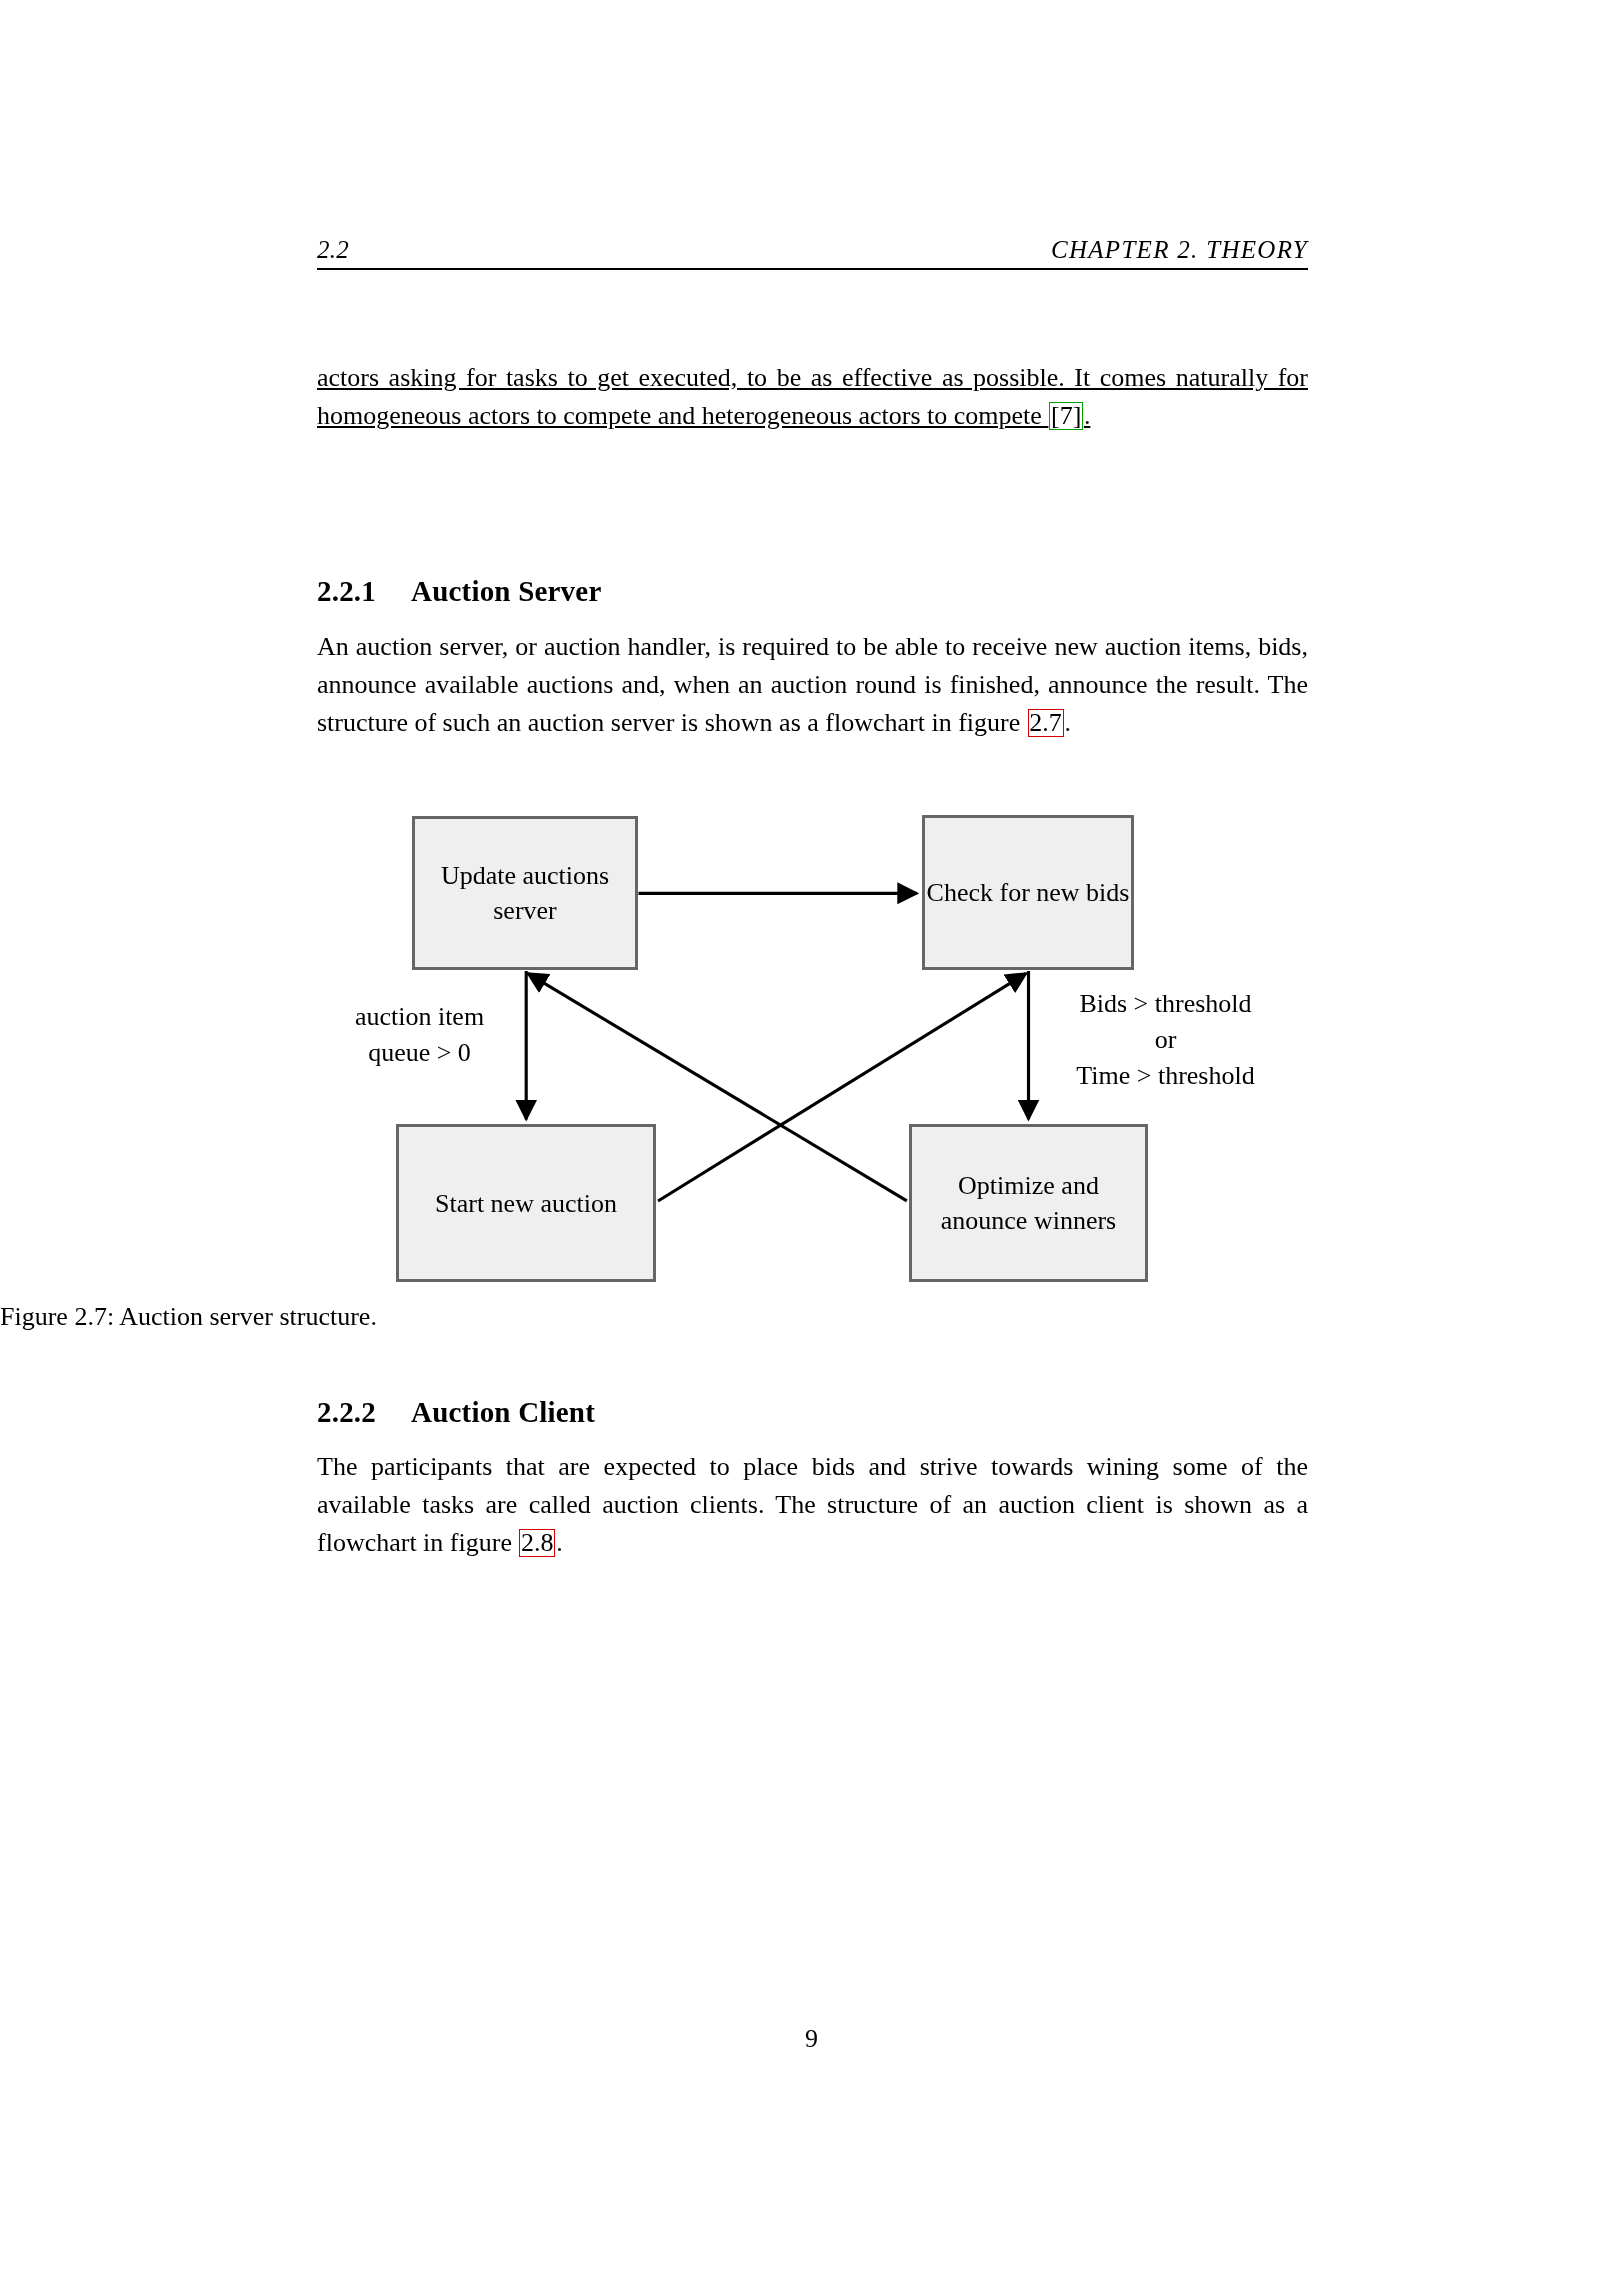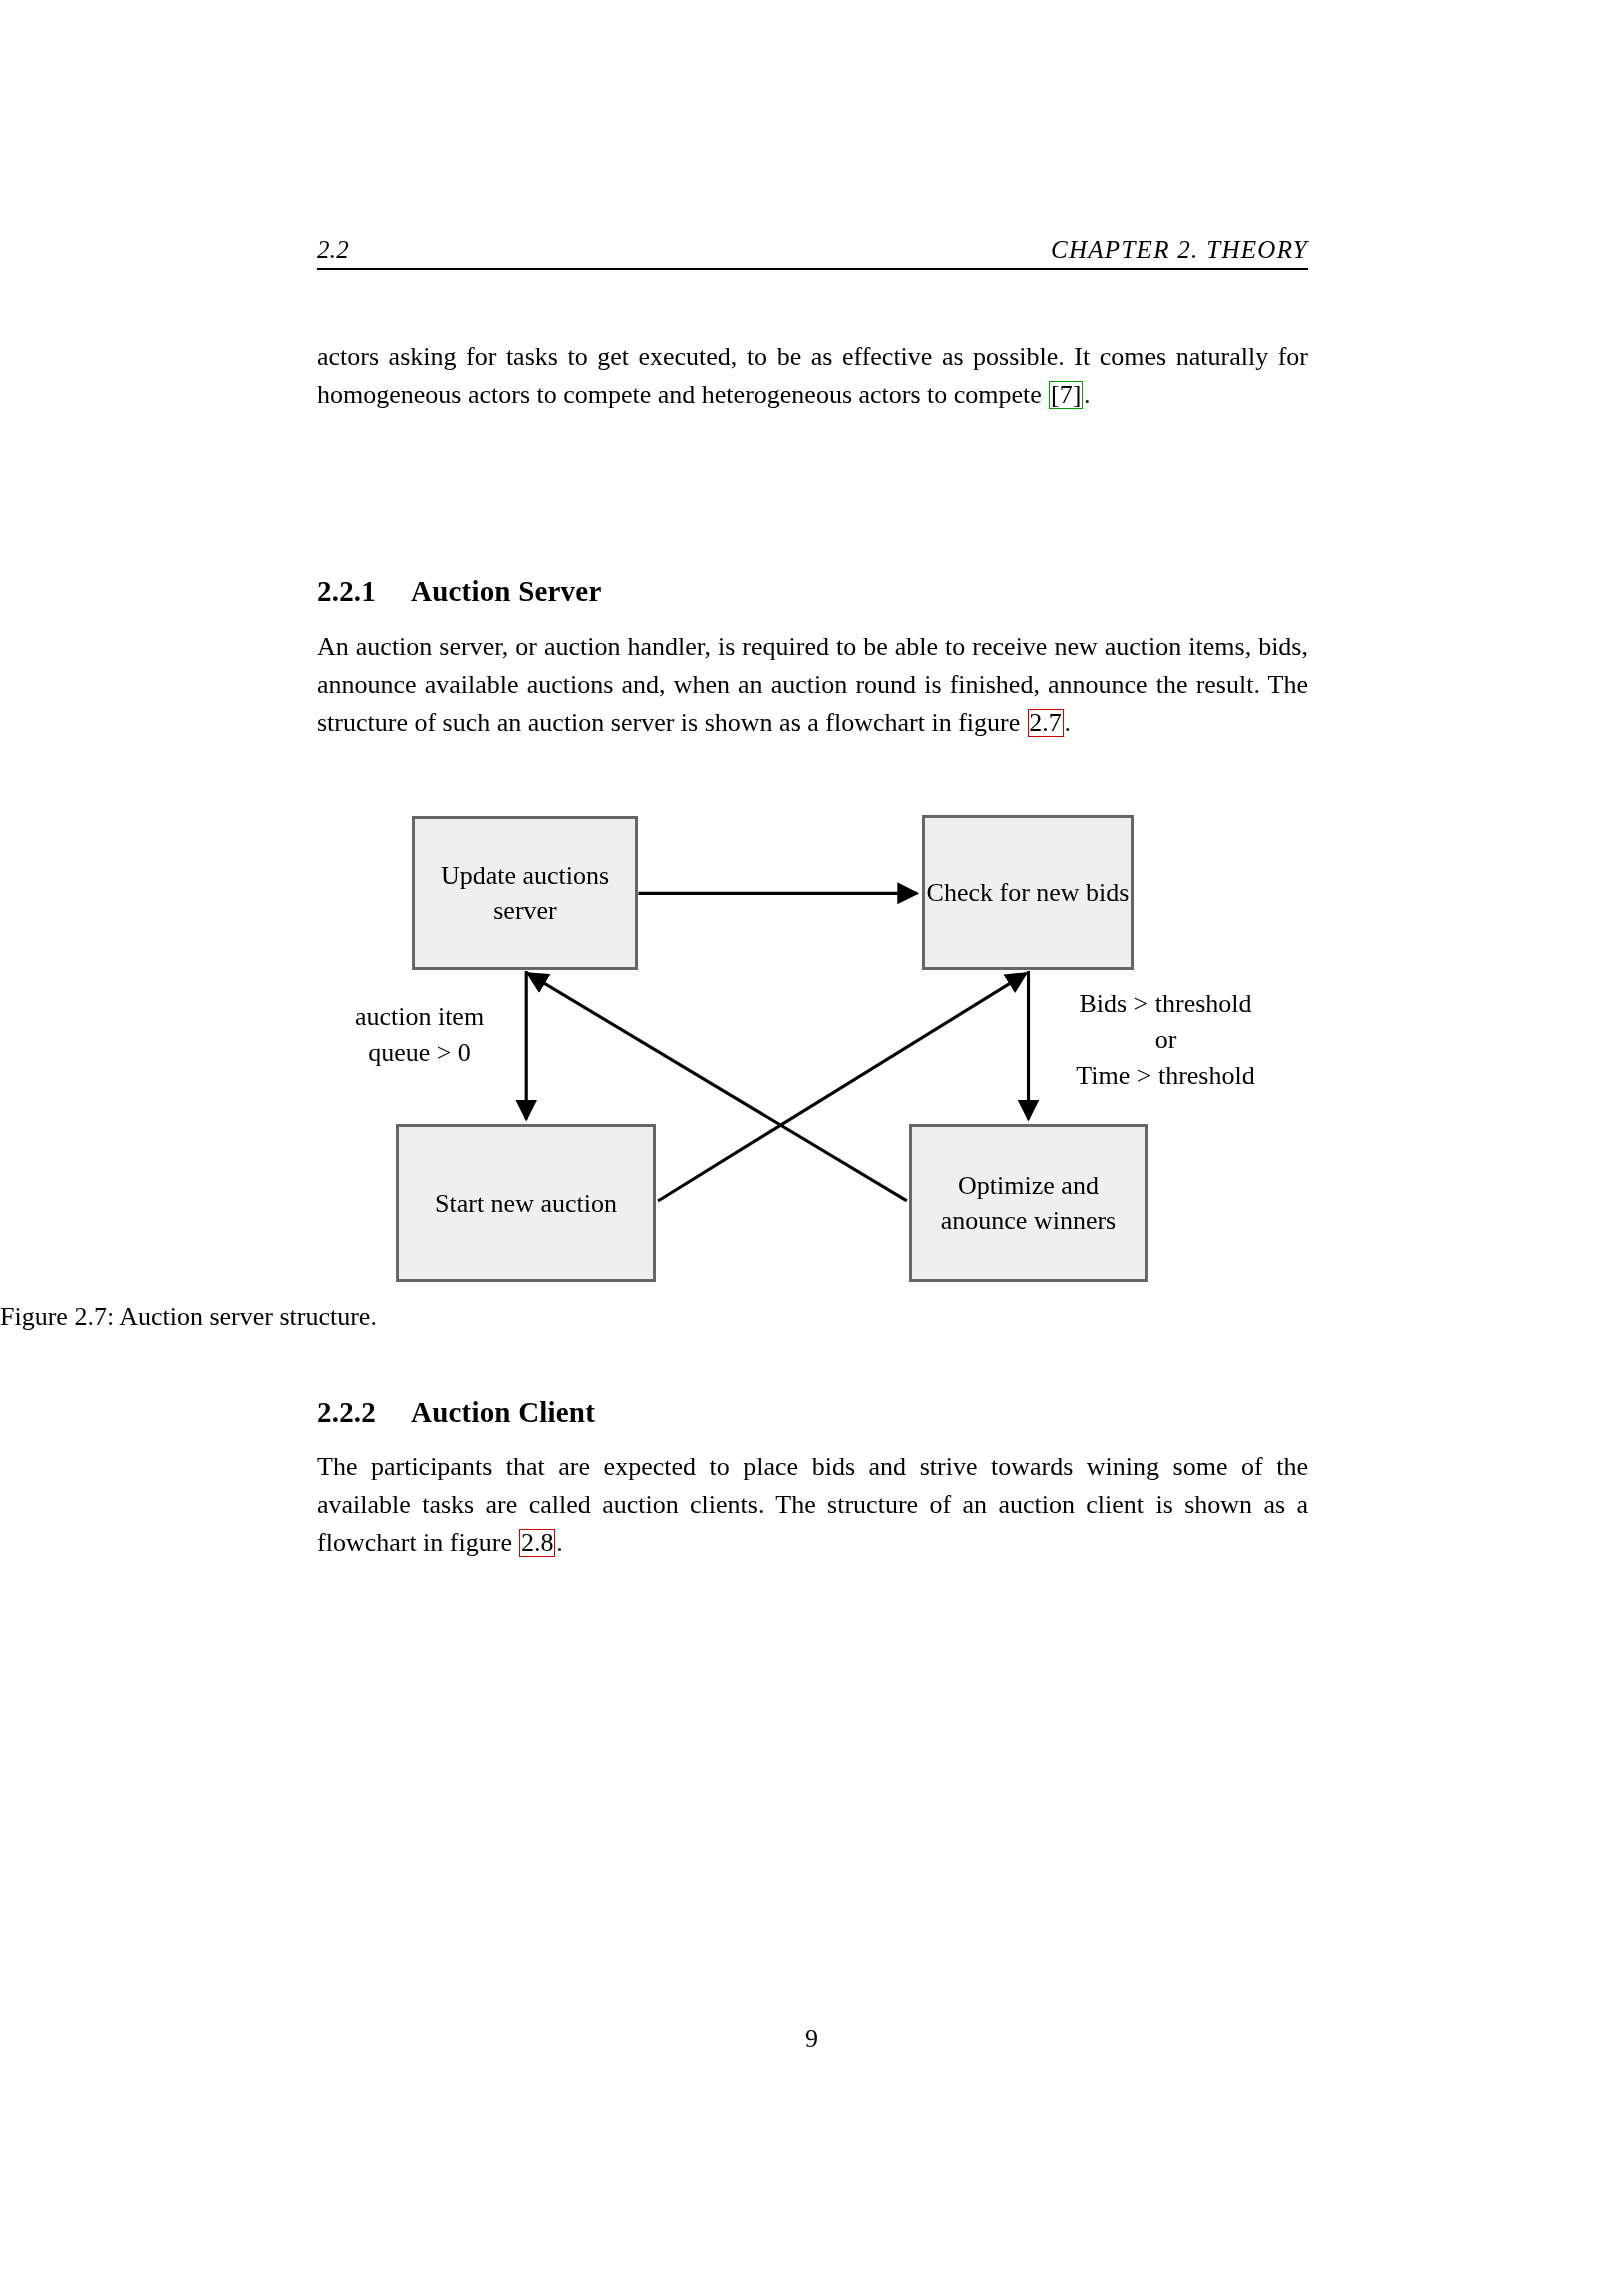--- a/index.html
+++ b/index.html
@@ -54,21 +54,21 @@
   
   .body-block {
     position: absolute;
     left: 317px;
     width: 991px;
     font-size: 26px;
     line-height: 38px;
     text-align: justify;
     text-justify: inter-word;
   }
-  .para-1 { top: 338px; }
+  .para-1 { top: 359px; text-decoration: underline; }
   .para-2 { top: 457px; text-indent: 44px; }
   .para-3 { top: 628px; }
   .para-4 { top: 1448px; }
 
   .h3 {
     position: absolute;
     left: 317px;
     font-size: 29px;
     font-weight: bold;
     letter-spacing: 0.2px;

